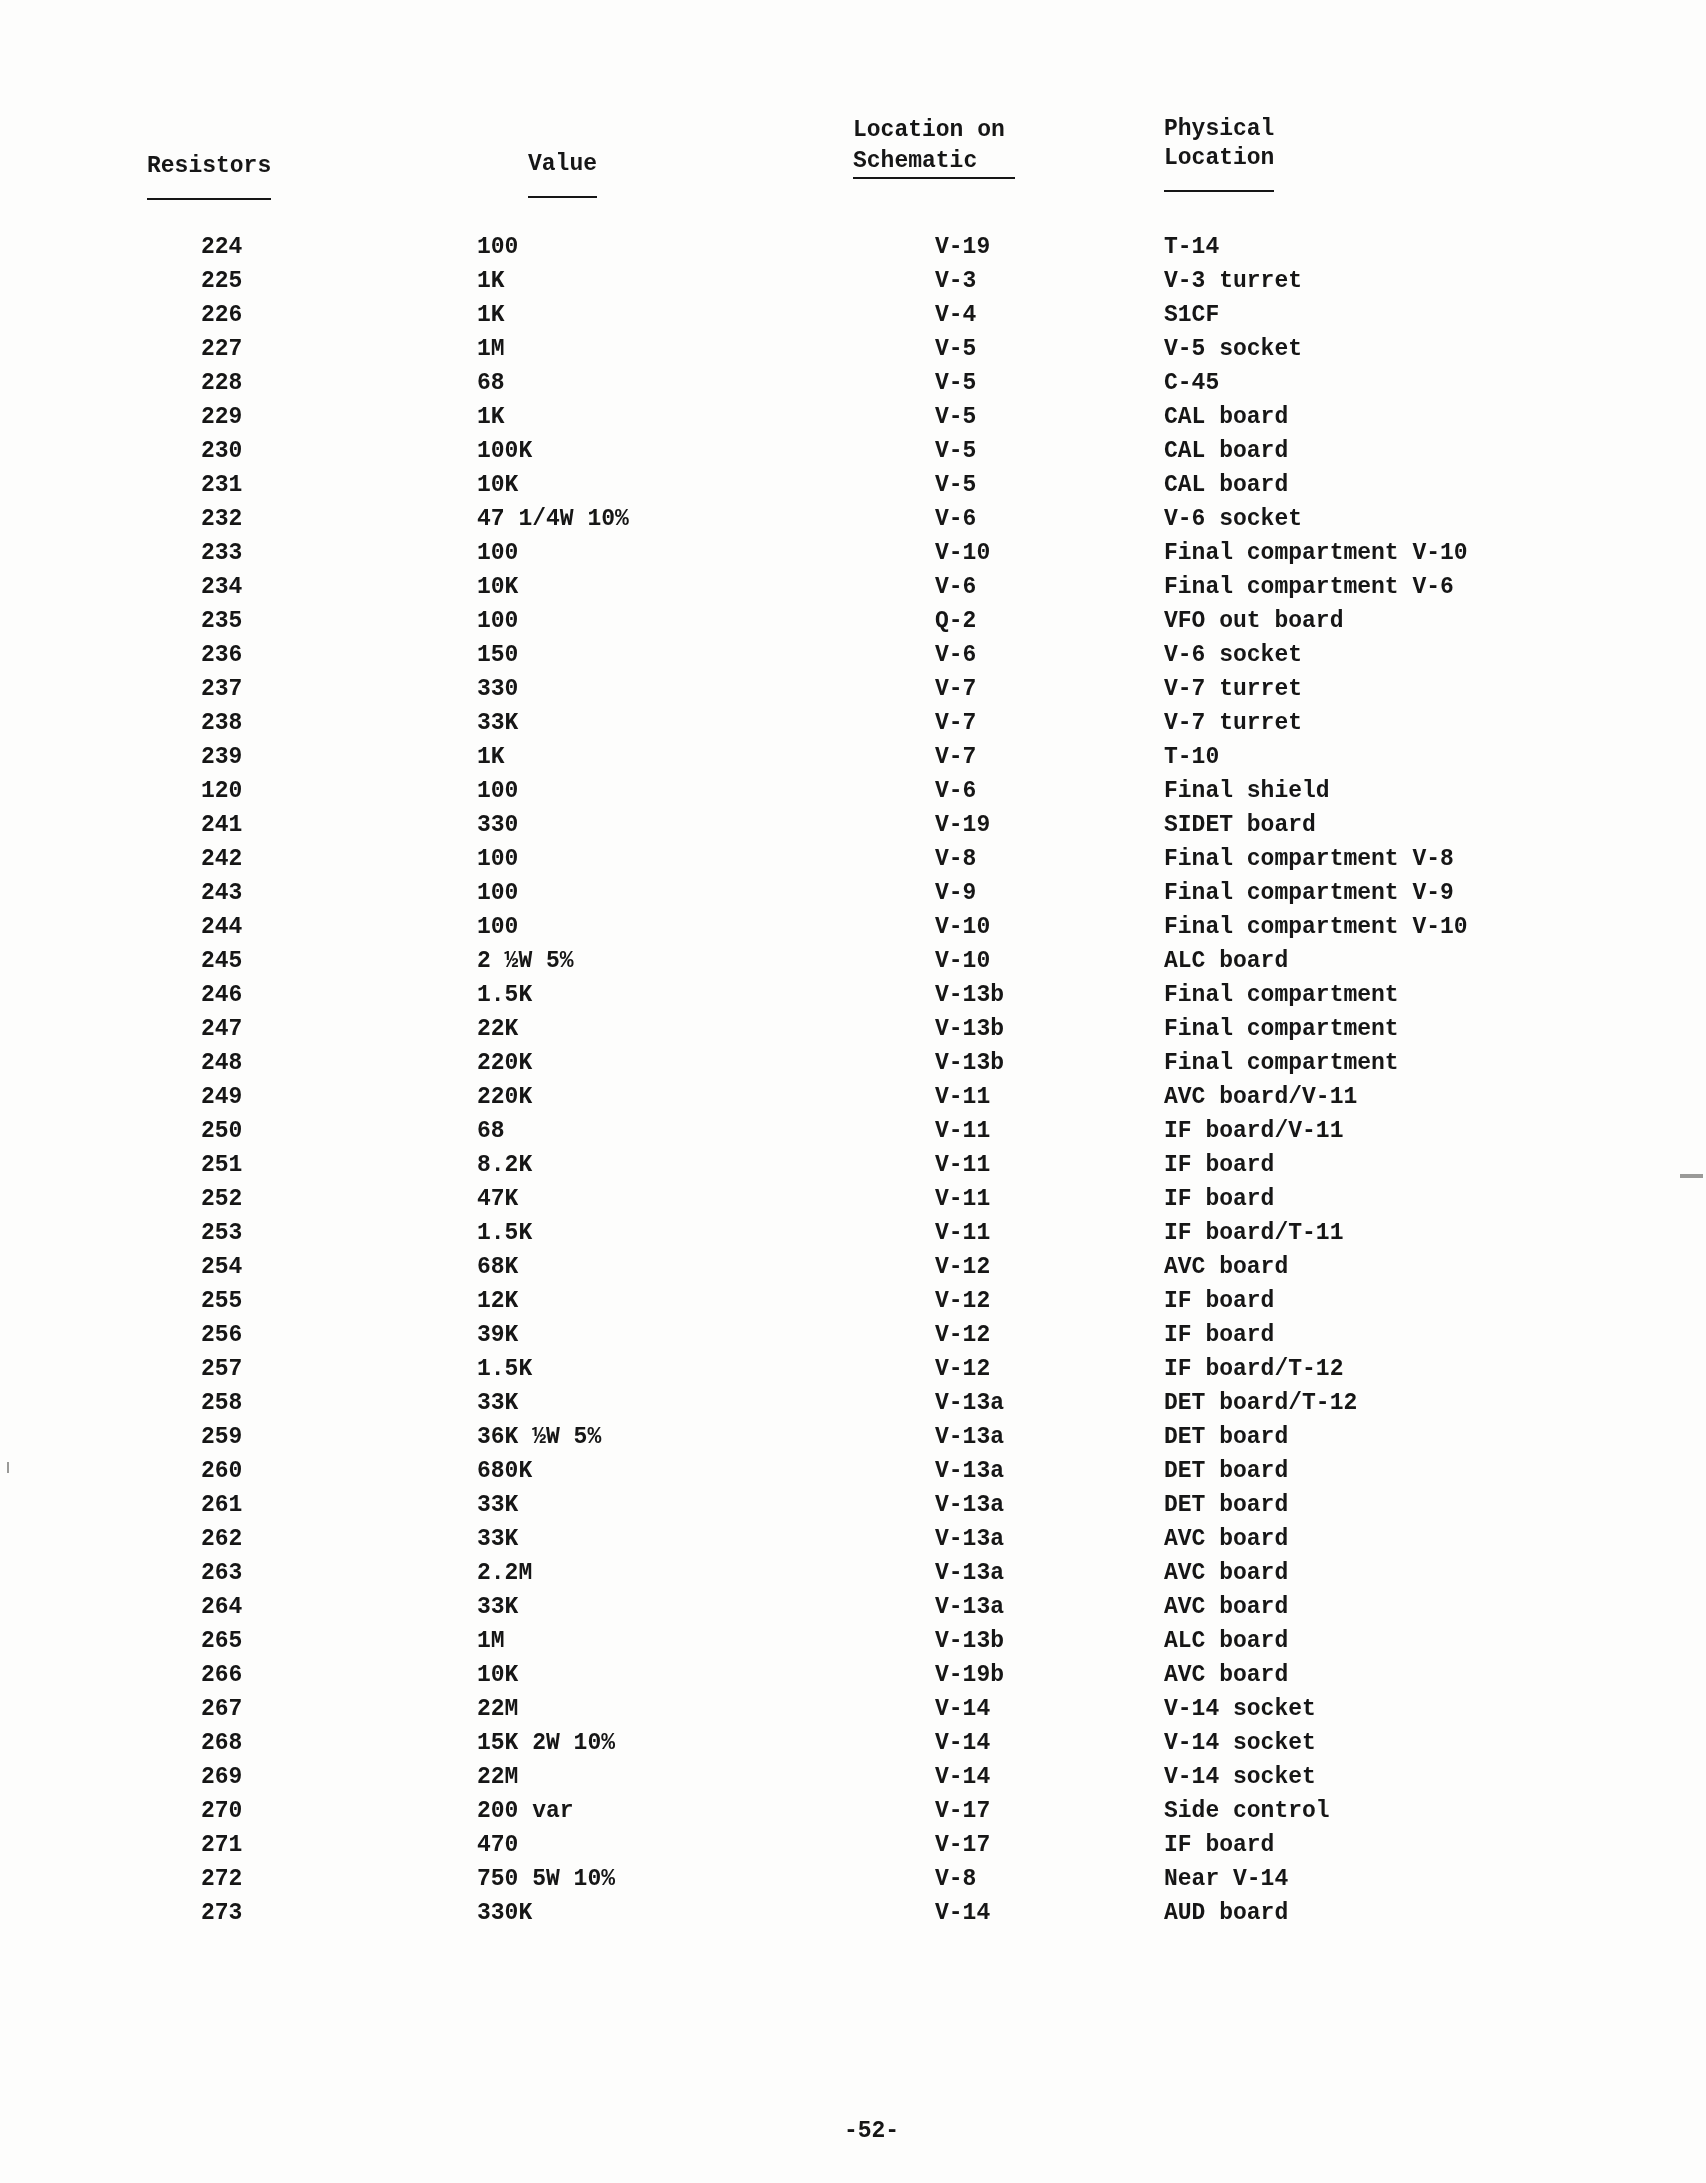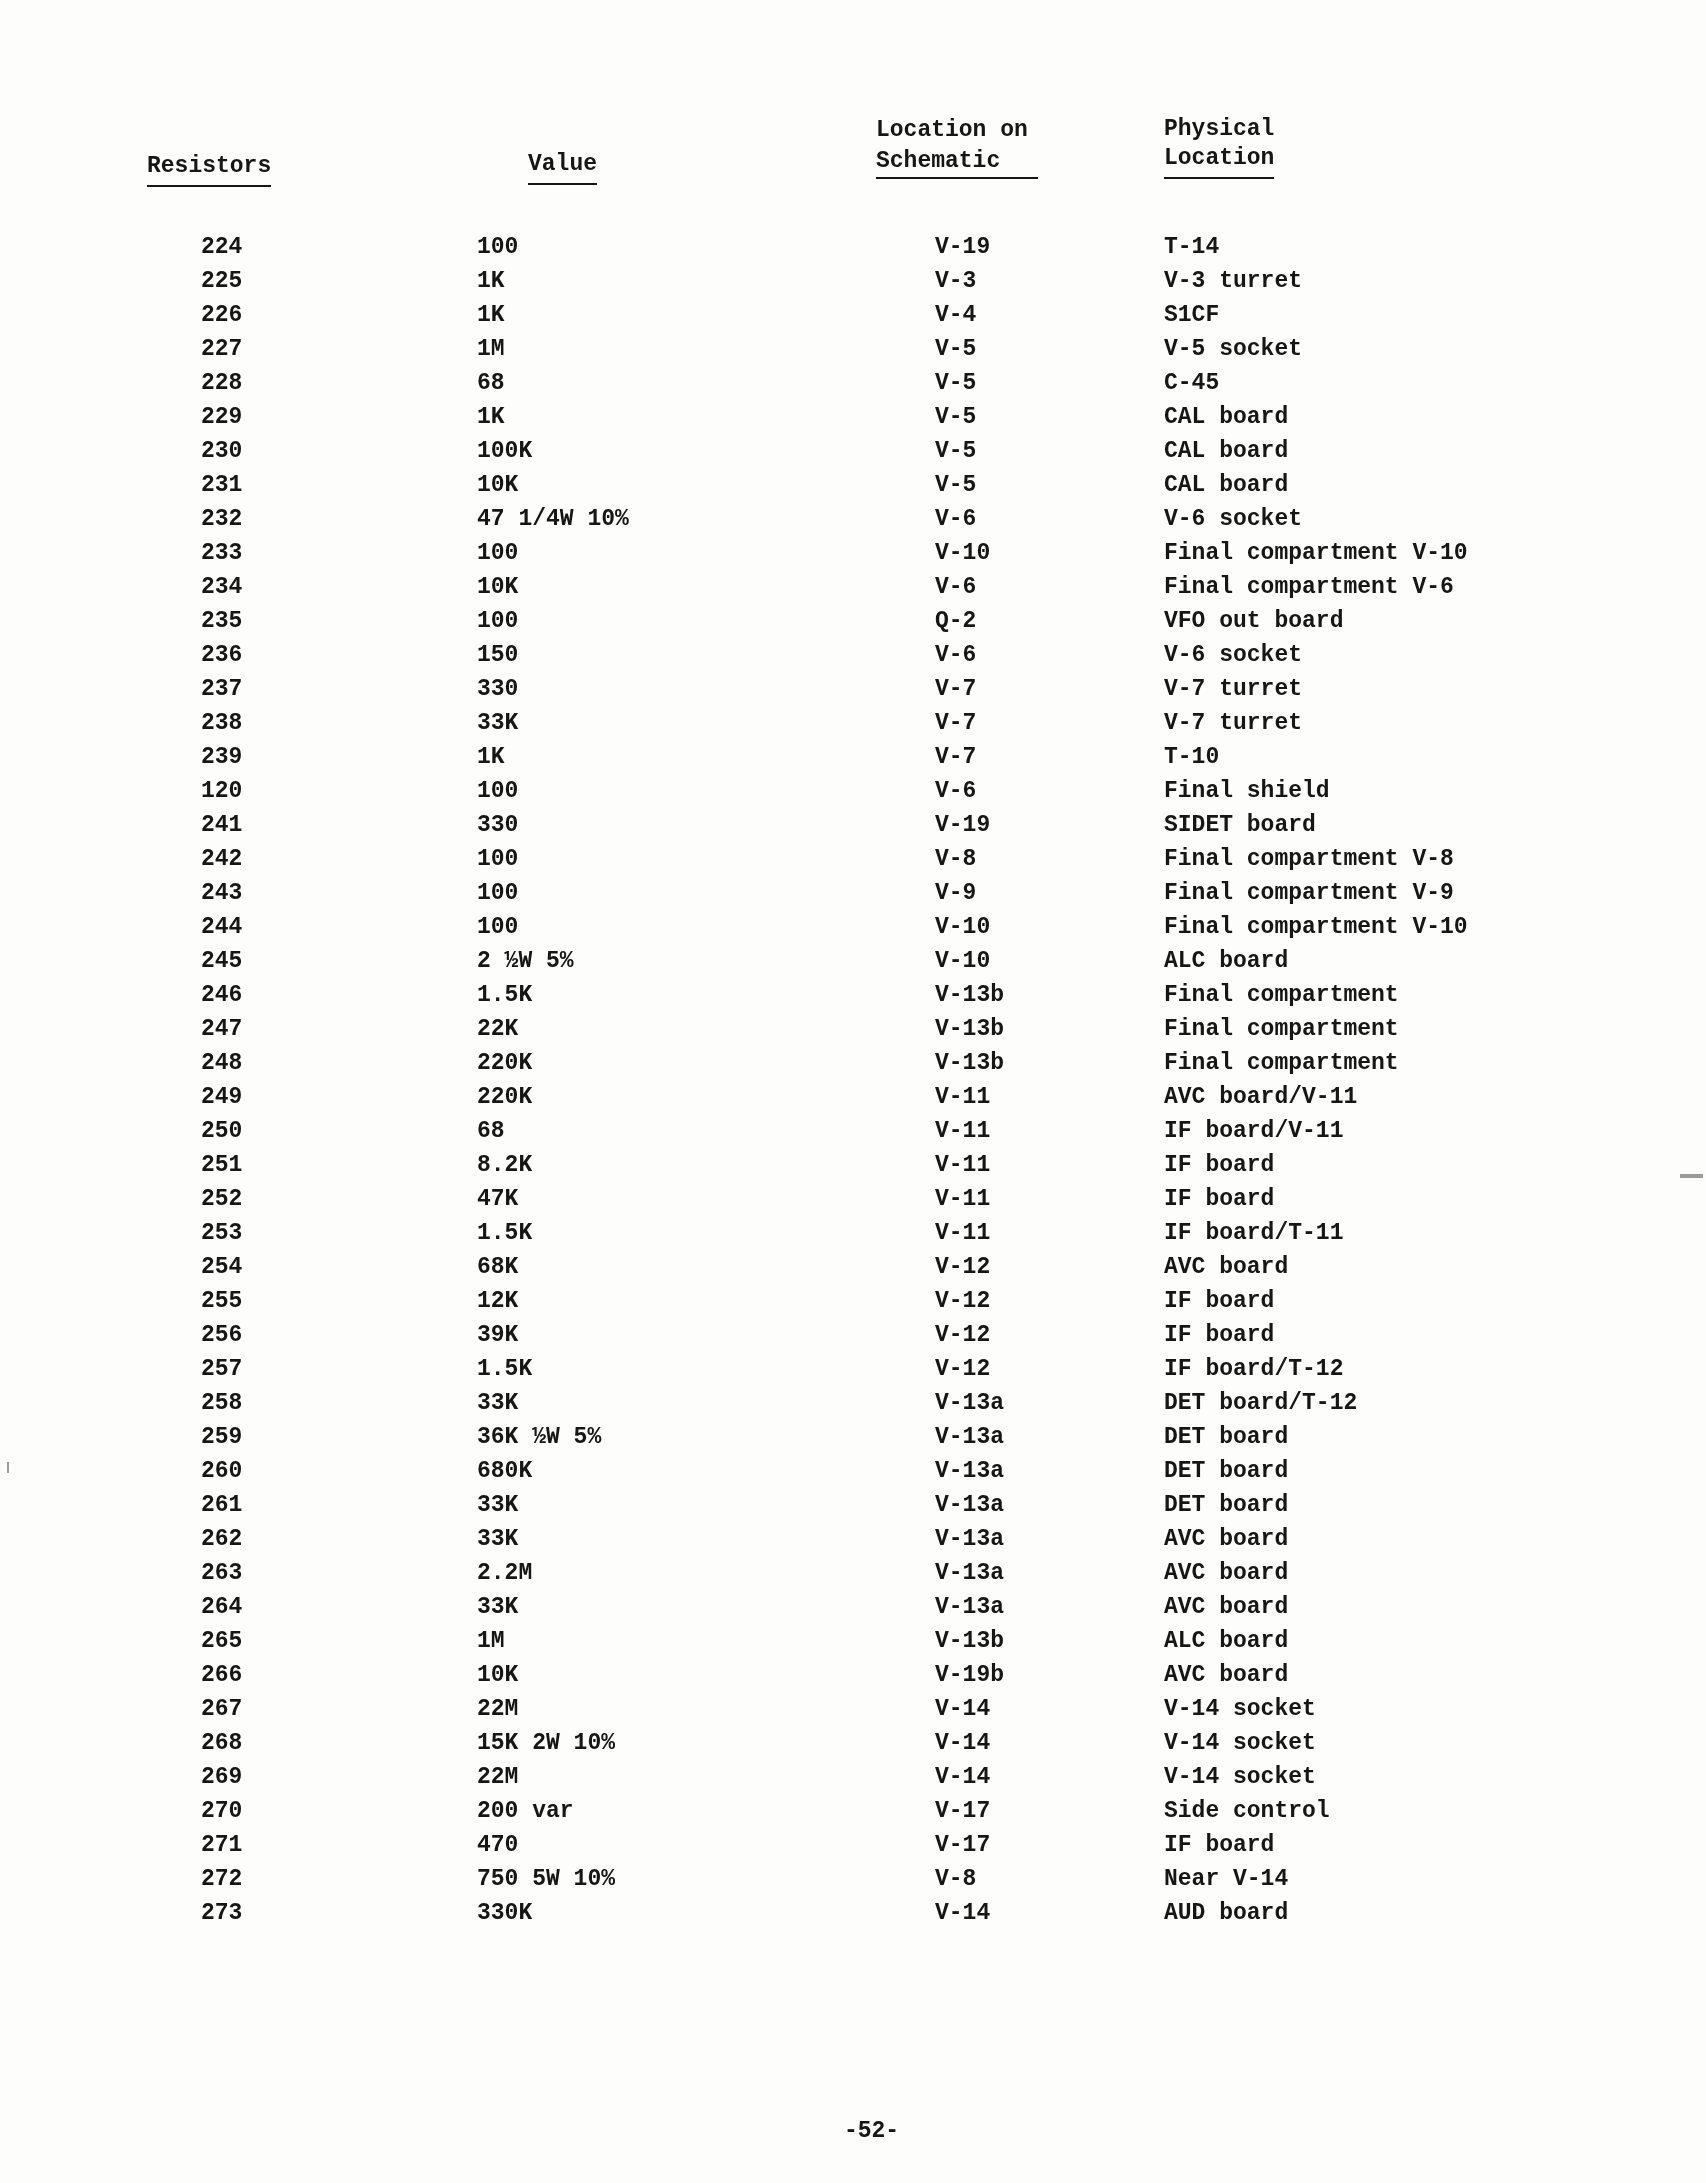--- a/index.html
+++ b/index.html
@@ -17,21 +17,21 @@
     font-weight: 700;
     font-size: 23px;
     overflow: hidden;
   }
   .hdr {
     position: absolute;
     white-space: nowrap;
   }
   .underlined {
     border-bottom: 2.7px solid #161616;
-    padding-bottom: 6px;
+    padding-bottom: 19px;
   }
   .schematic-underline {
     display: inline-block;
     border-bottom: 2.7px solid #161616;
     padding-bottom: 3px;
     padding-right: 38px;
   }
   .rows {
     position: absolute;
     top: 234px;
@@ -69,21 +69,21 @@
 <div class="page">
 
   <div class="hdr" style="left:147px; top:153px;">
     <span class="underlined">Resistors</span>
   </div>
 
   <div class="hdr" style="left:528px; top:151px;font-family:Liberation Mono, monospace;">
     <span class="underlined">Value</span>
   </div>
 
-  <div class="hdr" style="left:853px; top:117px;margin-left:23px;">
+  <div class="hdr" style="left:853px; top:117px;">
     <div>Location on</div>
     <div style="margin-top:4.8px;">
       <span class="schematic-underline">Schematic</span>
     </div>
   </div>
 
   <div class="hdr" style="left:1164px; top:116px;">
     <div>Physical</div>
     <div style="margin-top:3px;">
       <span class="underlined">Location</span>

